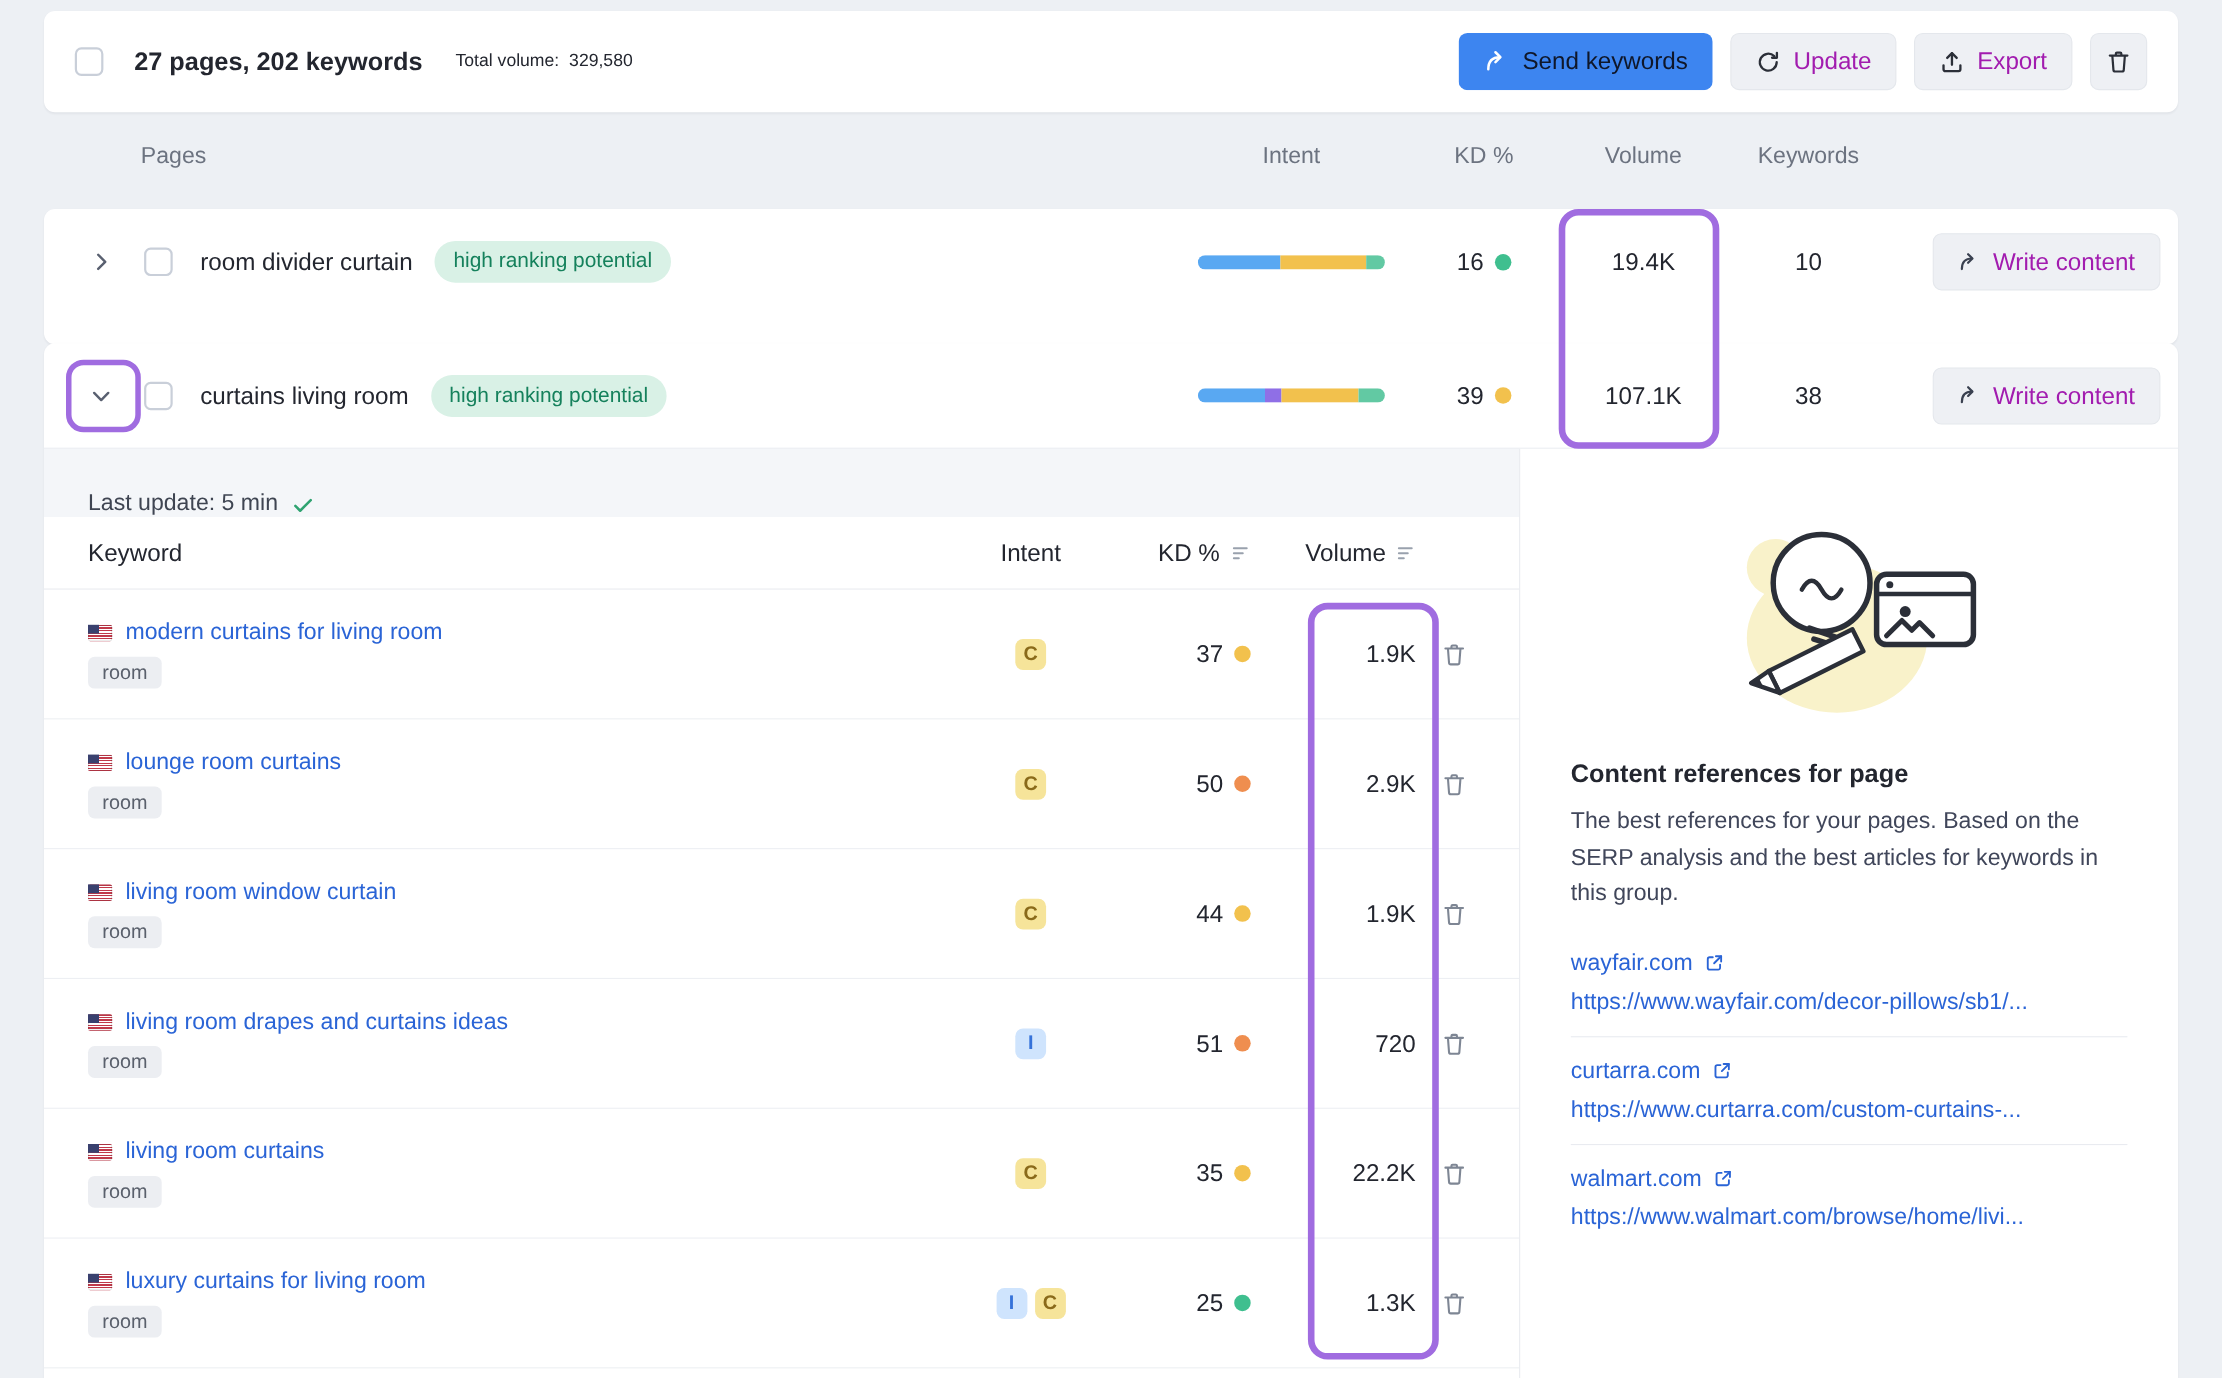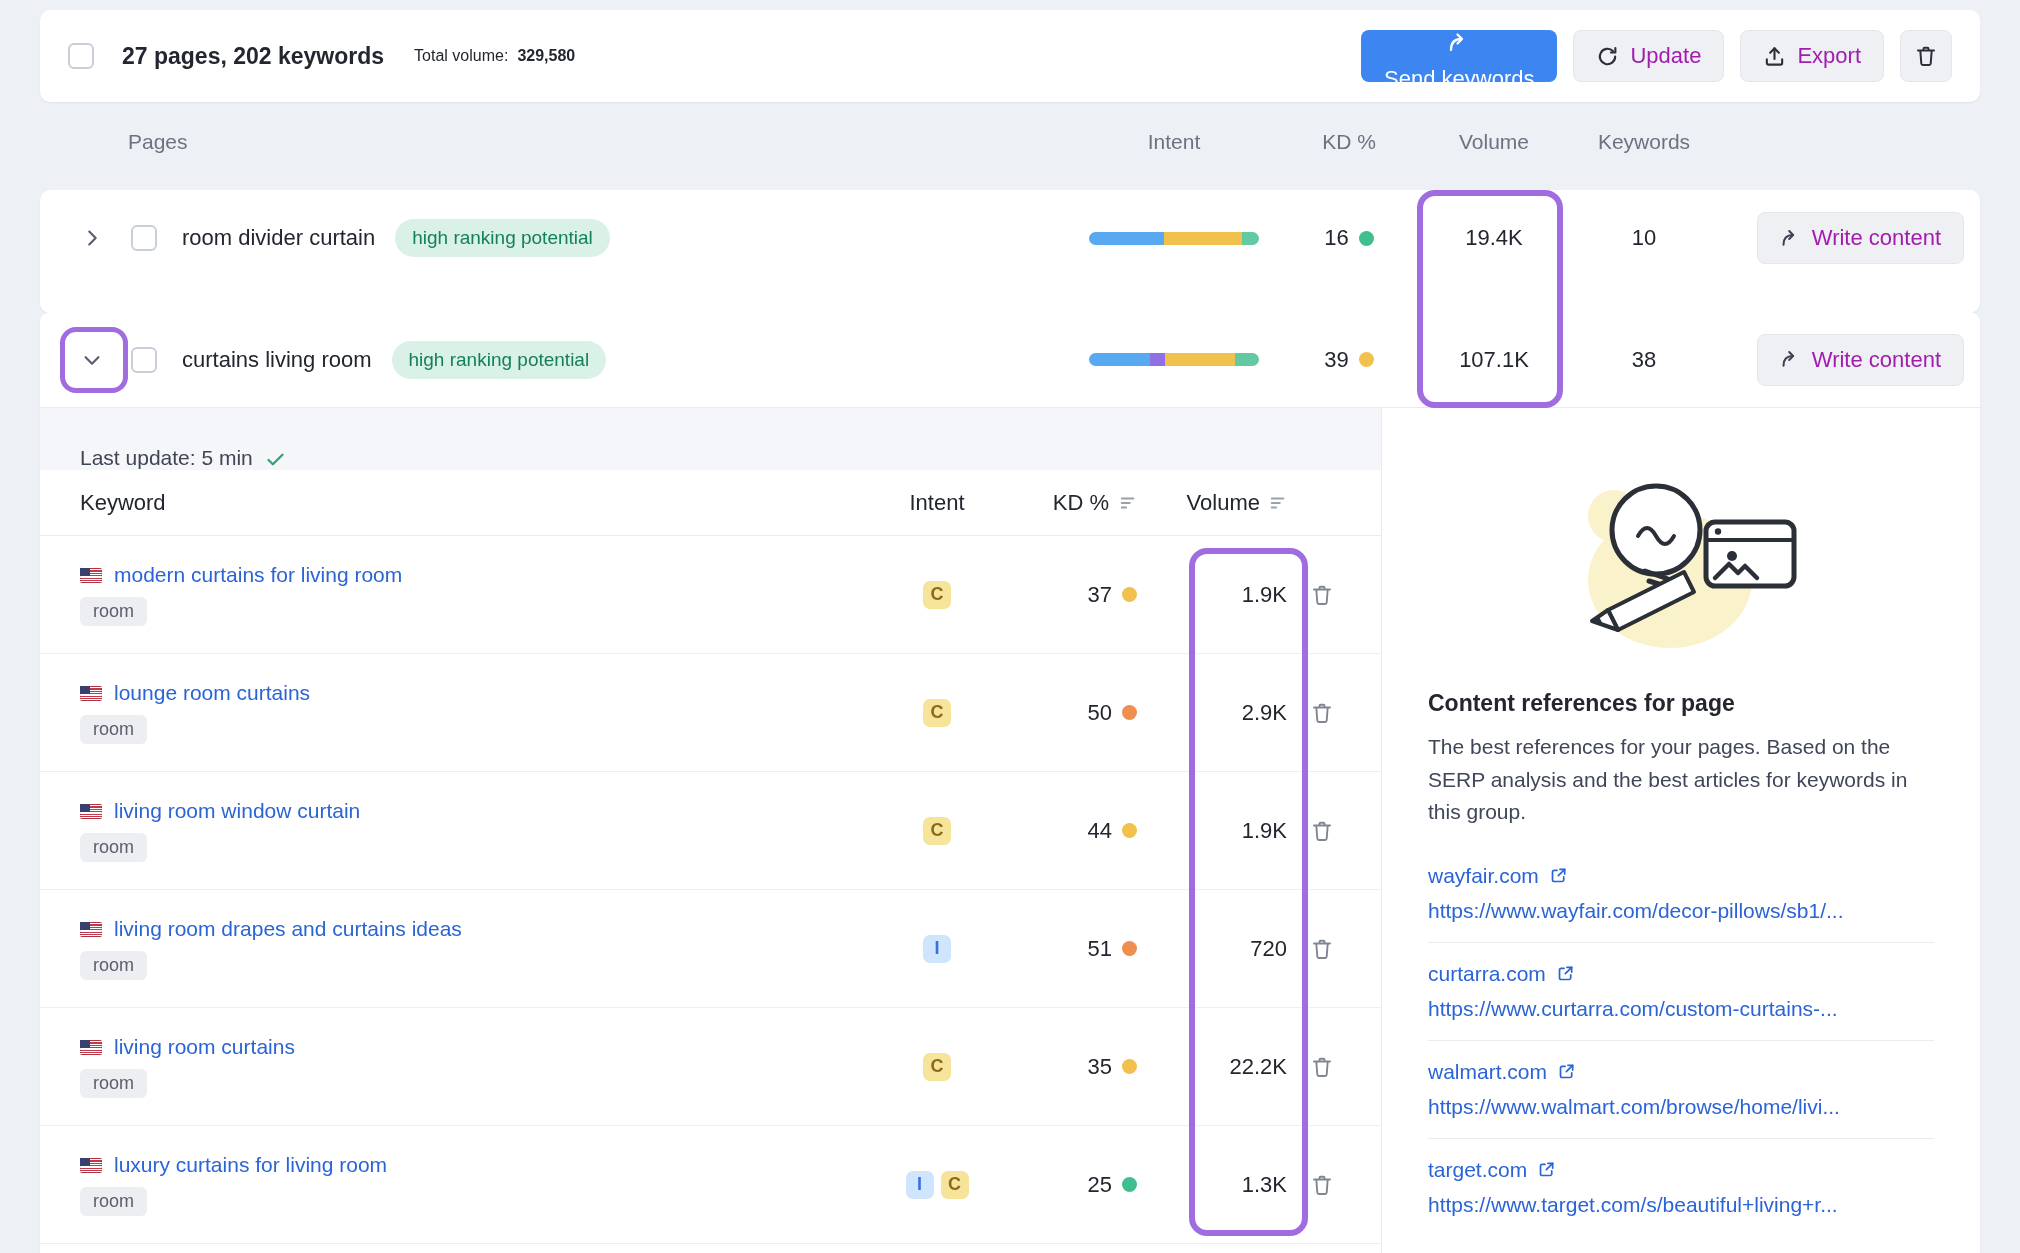--- a/index.html
+++ b/index.html
@@ -18,27 +18,27 @@
   }
 
   
   .toolbar {
     position:absolute; left:40px; top:10px; width:1940px; height:92px;
     border-radius:10px; display:flex; align-items:center; padding:0 28px;
   }
   .toolbar .checkbox { margin-right:28px; }
   .summary { font-size:23px; font-weight:bold; }
   .total { margin-left:30px; font-size:16px; display:flex; gap:9px; align-items:center; }
-  .total b { font-weight:bold; }
+  .total b { font-weight:normal; }
   .btn {
     display:inline-flex; align-items:center; gap:11px; height:52px; padding:0 22px;
     border-radius:8px; font-size:22px; font-family:inherit; border:1px solid transparent;
     cursor:pointer; white-space:nowrap;
   }
-  .btn-primary { background:var(--accent-blue,#3d85f0); color:#ffffff;flex-direction:column; }
+  .btn-primary { background:var(--accent-blue,#3d85f0); color:#0f172a; }
   .btn-secondary { background:#eef0f4; color:#a21caf; border-color:#e4e7ec; }
   .btn-icon { width:52px; padding:0; justify-content:center; }
   .btn + .btn { margin-left:16px; }
   .btn svg { flex:none; }
 
   
   .cols-header {
     position:absolute; left:40px; top:120px; width:1940px; height:44px;
     display:flex; align-items:center; color:#6c7380; font-size:21px; padding-right:16px;
   }
@@ -482,31 +482,20 @@
       <a class="ref-domain">walmart.com</a>
       <svg width="19" height="19" viewBox="0 0 20 20" style="color:#2a64d6;cursor:pointer">
                   <path d="M8.5 4.5 H5.5 A1.8 1.8 0 0 0 3.7 6.3 V14.5 A1.8 1.8 0 0 0 5.5 16.3 H13.7 A1.8 1.8 0 0 0 15.5 14.5 V11.5" fill="none" stroke="currentColor" stroke-width="1.8" stroke-linecap="round"></path>
                   <path d="M11.5 3.5 h5 v5" fill="none" stroke="currentColor" stroke-width="1.8" stroke-linecap="round" stroke-linejoin="round"></path>
                   <path d="M16.5 3.5 L9.8 10.2" fill="none" stroke="currentColor" stroke-width="1.8" stroke-linecap="round"></path>
                 </svg>
     </div>
     <div class="ref-url">https://www.walmart.com/browse/home/livi...</div>
   </div>
 
-  <div class="ref-item">
-    <div class="ref-domain-row">
-      <a class="ref-domain">target.com</a>
-      <svg width="19" height="19" viewBox="0 0 20 20" style="color:#2a64d6;cursor:pointer">
-                  <path d="M8.5 4.5 H5.5 A1.8 1.8 0 0 0 3.7 6.3 V14.5 A1.8 1.8 0 0 0 5.5 16.3 H13.7 A1.8 1.8 0 0 0 15.5 14.5 V11.5" fill="none" stroke="currentColor" stroke-width="1.8" stroke-linecap="round"></path>
-                  <path d="M11.5 3.5 h5 v5" fill="none" stroke="currentColor" stroke-width="1.8" stroke-linecap="round" stroke-linejoin="round"></path>
-                  <path d="M16.5 3.5 L9.8 10.2" fill="none" stroke="currentColor" stroke-width="1.8" stroke-linecap="round"></path>
-                </svg>
-    </div>
-    <div class="ref-url">https://www.target.com/s/beautiful+living+r...</div>
-  </div>
 </div>
       </div>
     </div>
   </div>
 
   <div class="annot annot-parent-volume"></div>
   <div class="annot annot-chevron"></div>
   <div class="annot annot-kw-volume"></div>
 </div>
 

